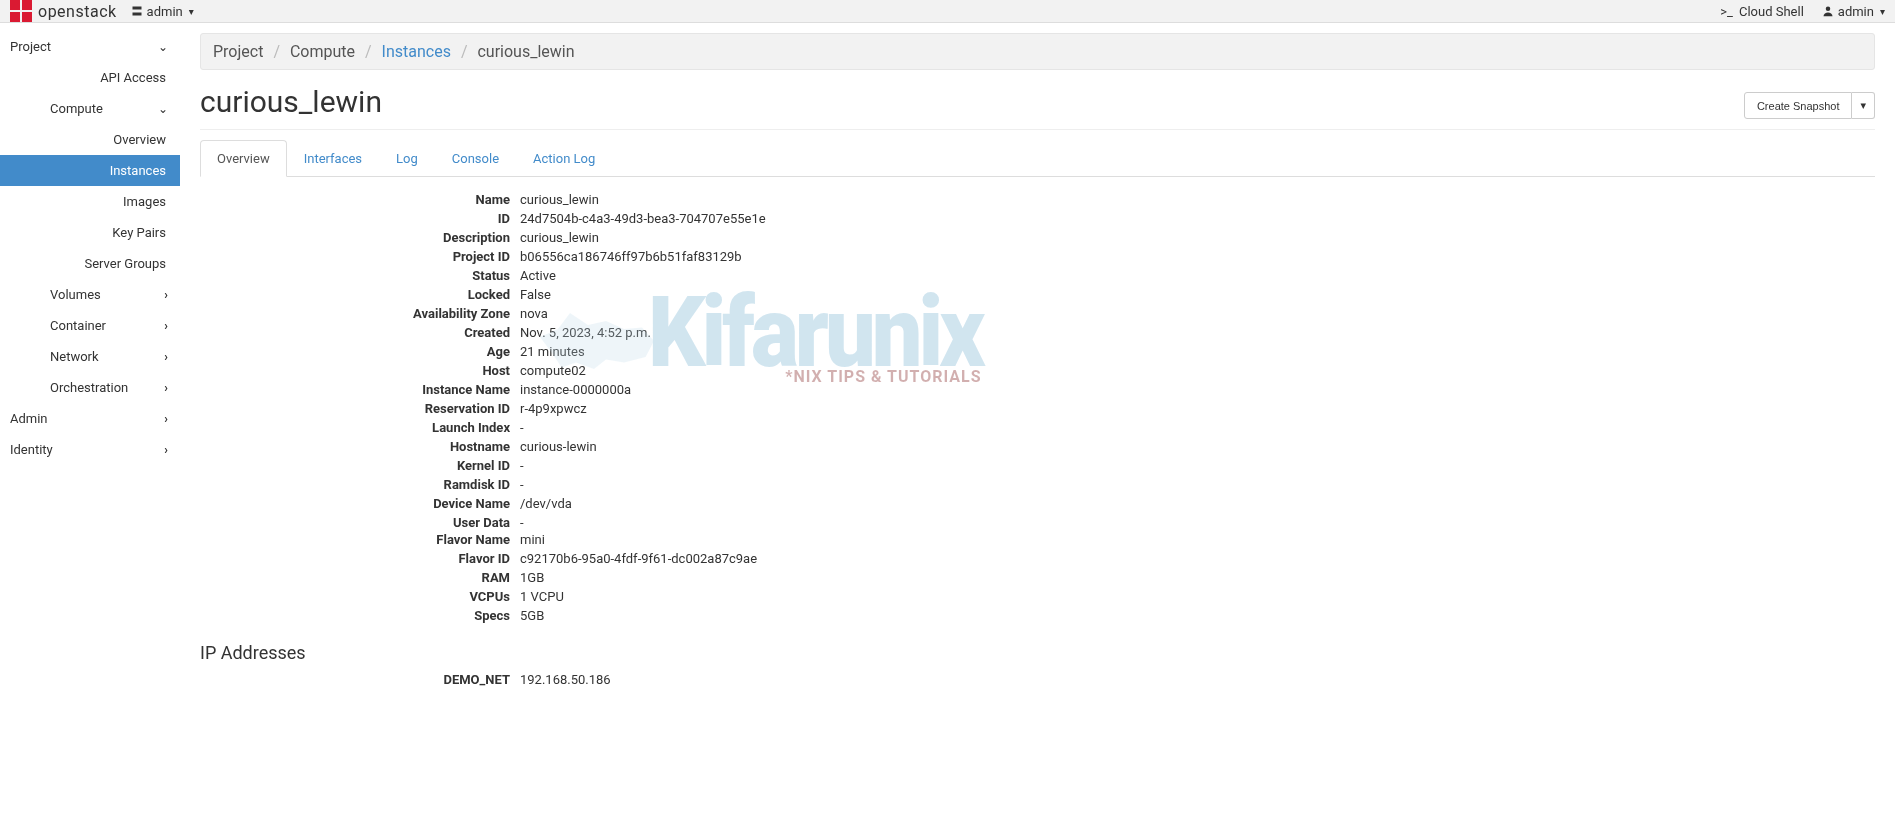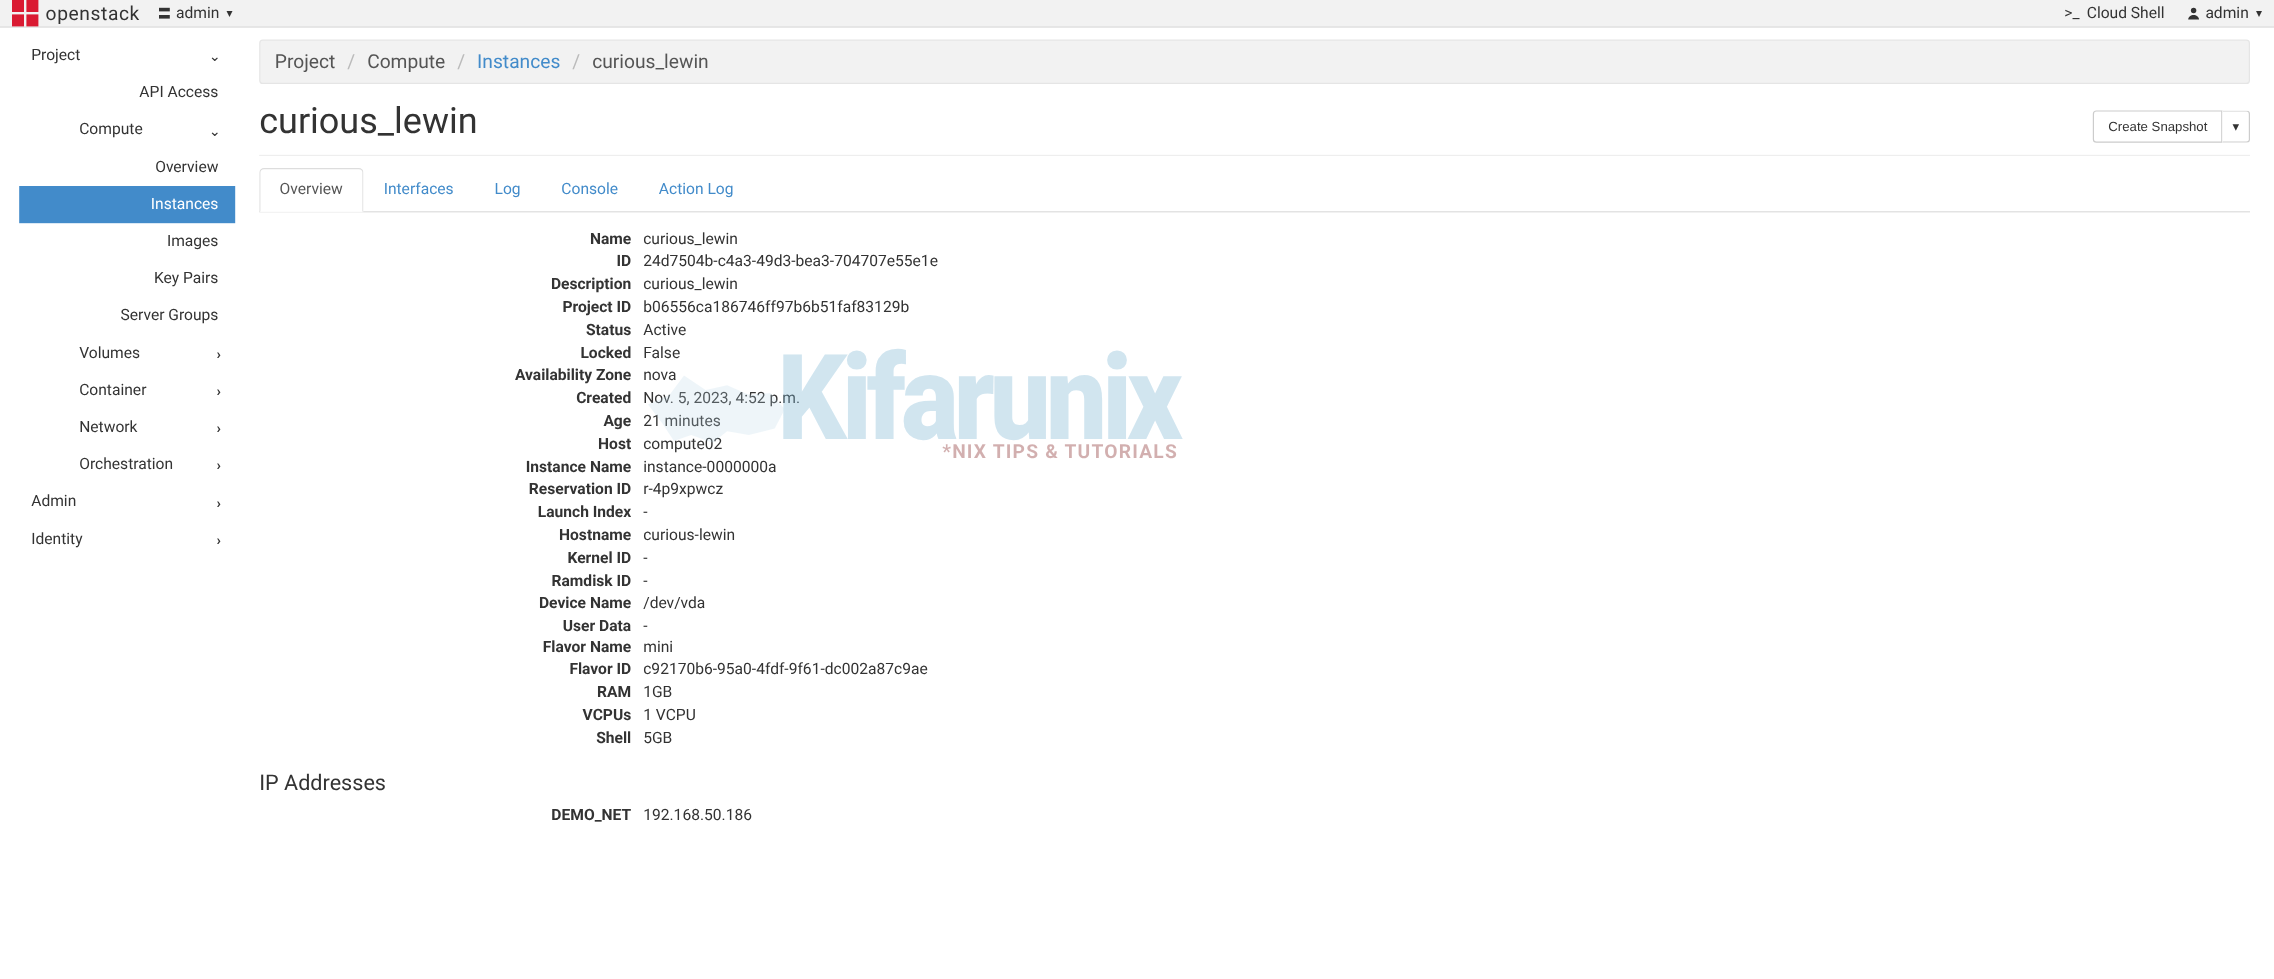--- a/index.html
+++ b/index.html
@@ -28,21 +28,21 @@
 .logo-block .s2 { top:0; right:0; }
 .logo-block .s3 { bottom:0; left:0; }
 .logo-block .s4 { bottom:0; right:0; }
 .logo-text { font-size:16px; color:#333; font-weight:400; letter-spacing:0.5px; }
 .context { font-size:13px; color:#333; display:flex; align-items:center; gap:4px; cursor:pointer; }
 .context svg { width:12px; height:12px; fill:#333; }
 .caret { font-size:10px; margin-left:2px; }
 .topbar-right { display:flex; align-items:center; gap:18px; }
 .cloudshell { display:flex; align-items:center; gap:6px; cursor:pointer; }
 .usermenu { display:flex; align-items:center; gap:4px; cursor:pointer; }
-.layout { display:flex;margin-left:16px; }
+.layout { display:flex; }
 .sidebar {
   width: 180px;
   flex-shrink: 0;
   padding-top: 8px;
 }
 .nav-group-header {
   display:flex; justify-content:space-between; align-items:center;
   padding: 8px 12px 8px 10px;
   color:#333; cursor:pointer;
 }
@@ -264,21 +264,21 @@
 
       <dl class="dl">
         <dt>Flavor Name</dt>
           <dd>mini</dd>
         <dt>Flavor ID</dt>
           <dd>c92170b6-95a0-4fdf-9f61-dc002a87c9ae</dd>
         <dt>RAM</dt>
           <dd>1GB</dd>
         <dt>VCPUs</dt>
           <dd>1 VCPU</dd>
-        <dt>Shell</dt>
+        <dt>Specs</dt>
           <dd>5GB</dd>
       </dl>
 
       <div class="section-h">IP Addresses</div>
       <dl class="dl">
         <dt>DEMO_NET</dt>
           <dd>192.168.50.186</dd>
       </dl>
     </div>
   </div>

